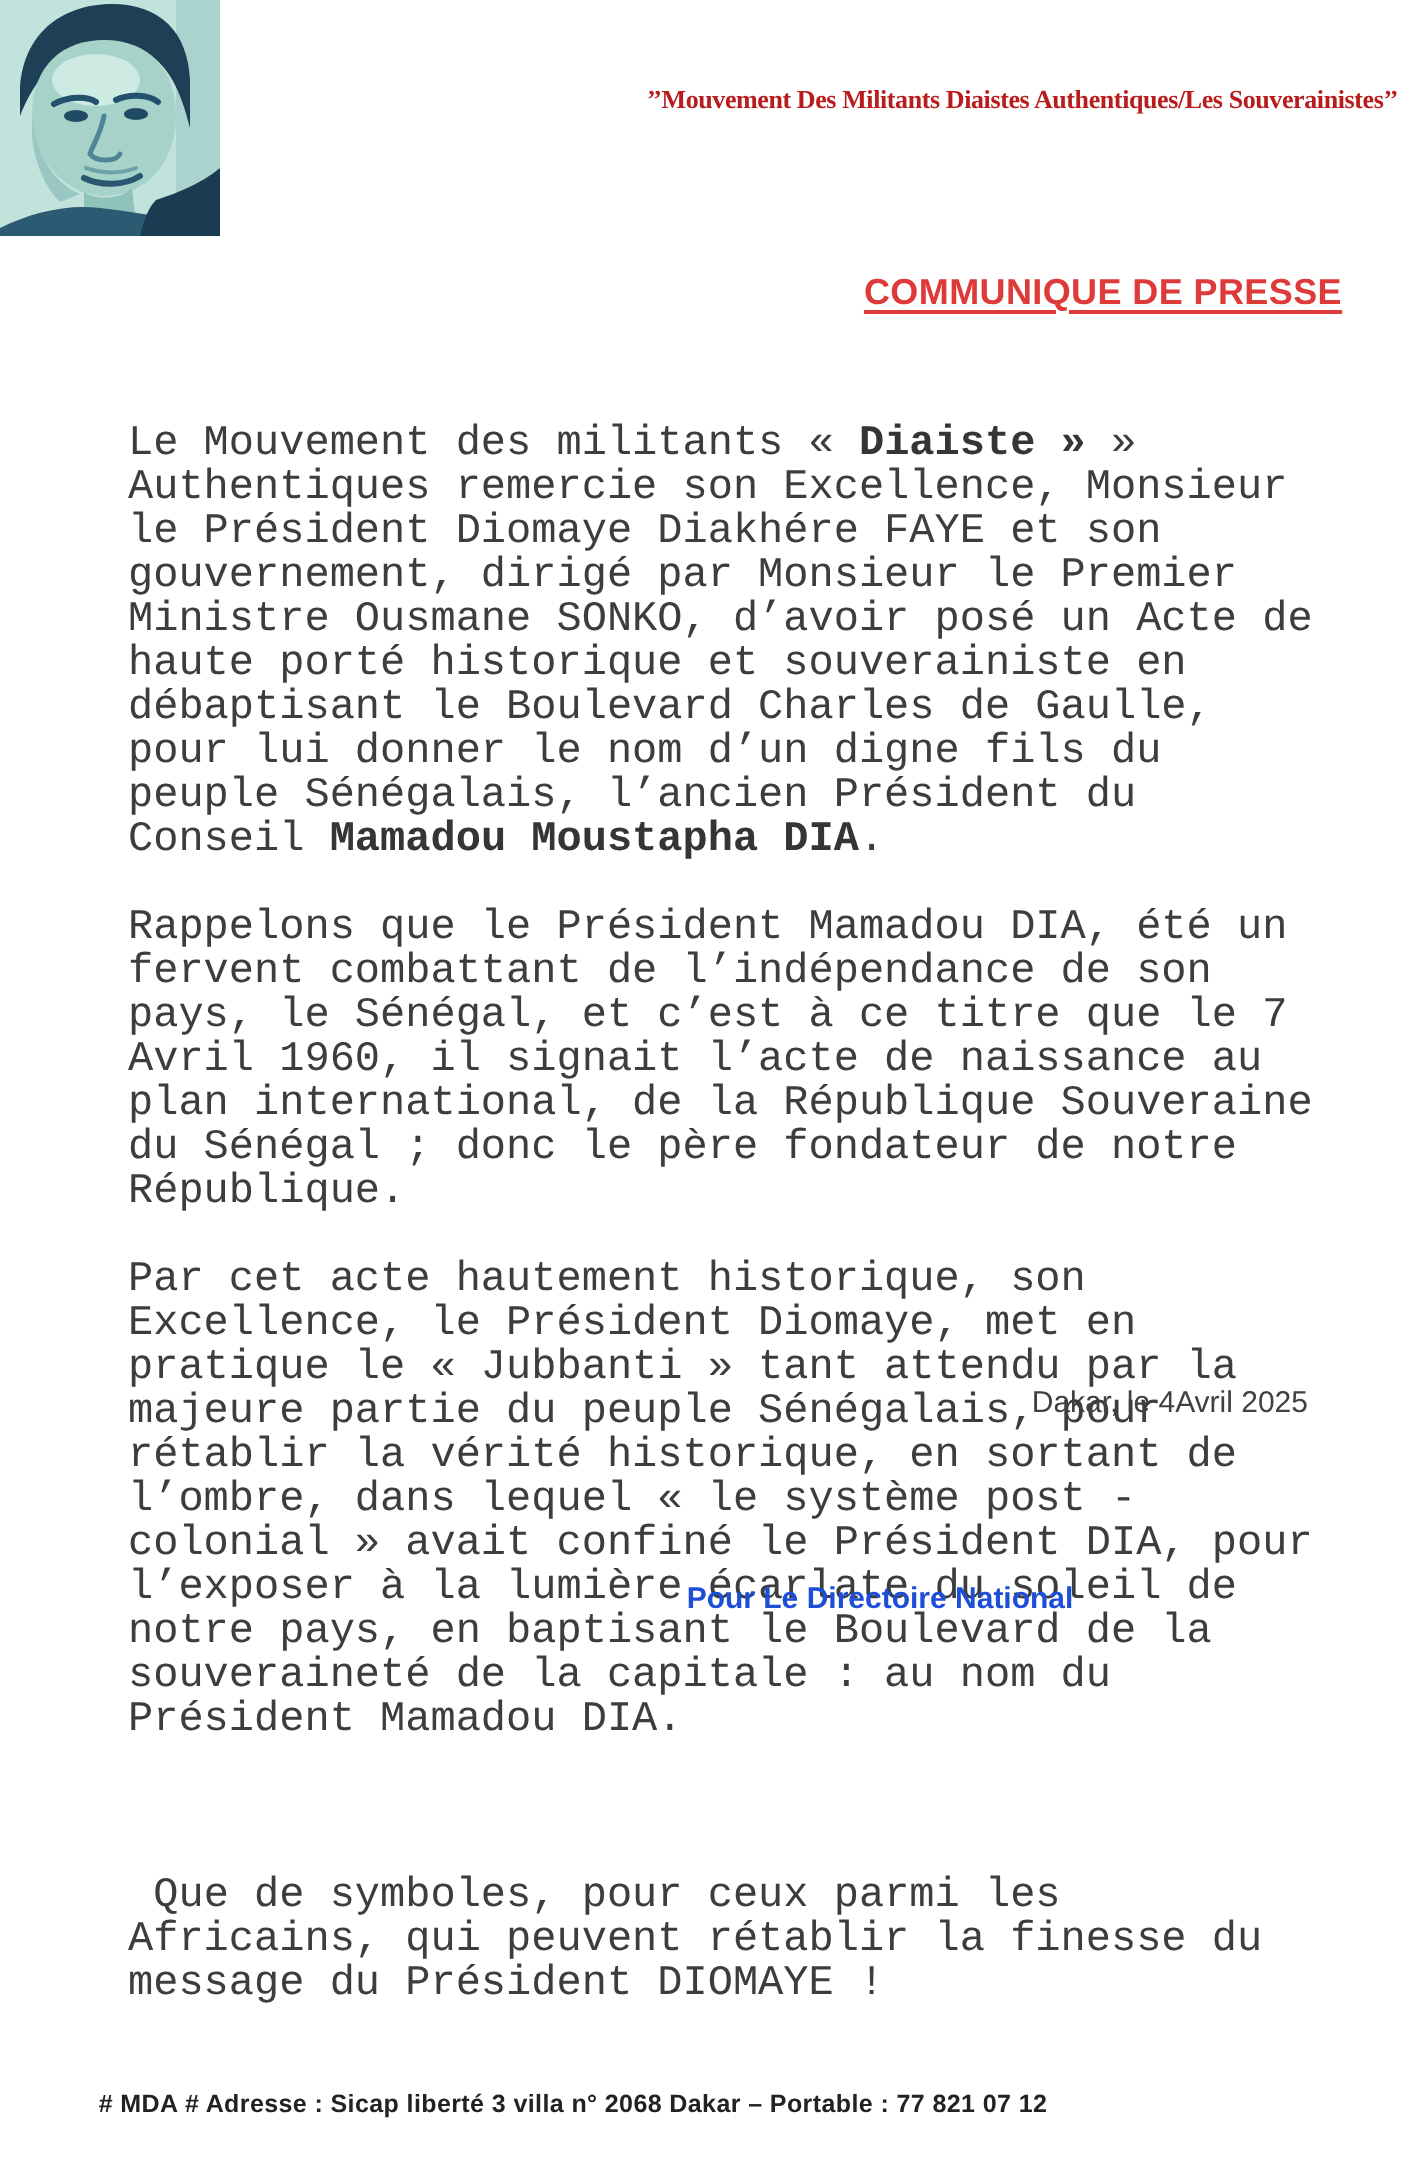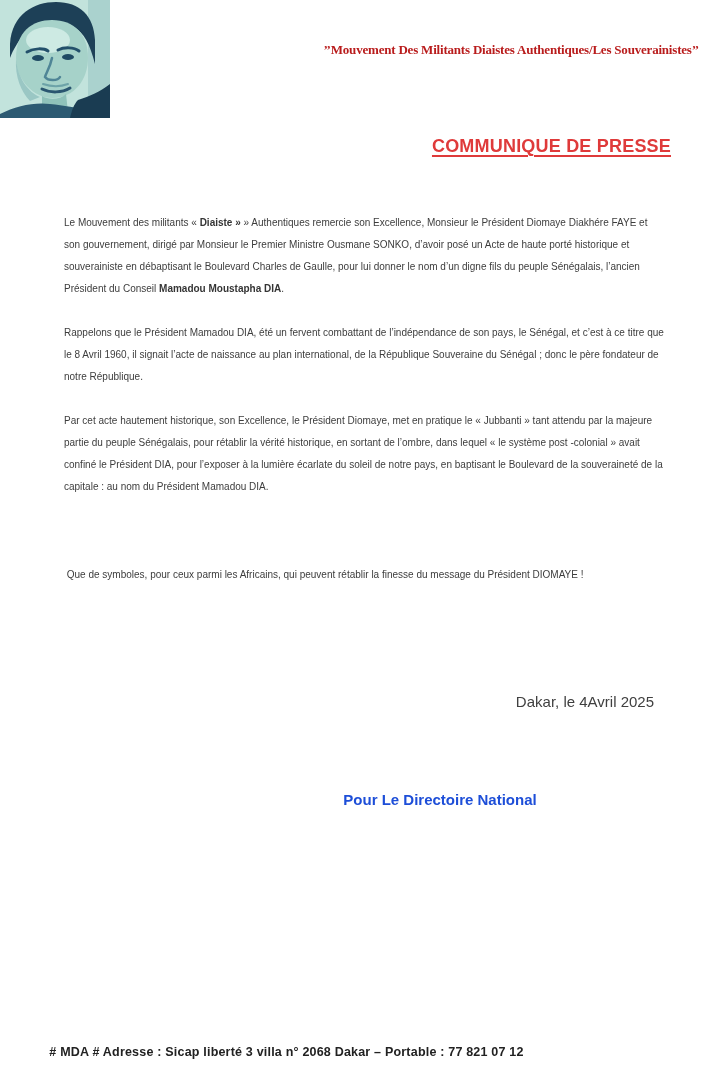--- a/index.html
+++ b/index.html
@@ -55,24 +55,25 @@
     letter-spacing: 0.2px;
     text-decoration: underline;
     text-underline-offset: 3px;
     text-decoration-thickness: 1.5px;
   }
   .body-text {
     position: absolute;
     top: 212px;
     left: 64px;
     width: 601px;
-    font-size: 10px;
+    font-size: 21px;
     line-height: 22px;
     color: #3d3d3d;
     text-align: left;
+    font-family: Liberation Mono, monospace;
   }
   .para { margin-bottom: 22px; white-space: pre-wrap; }
   .para b { color: #353535; }
   .para-line { white-space: pre-wrap; }
   .dateline {
     position: absolute;
     top: 693px;
     right: 47px;
     font-size: 15px;
     color: #404040;
@@ -137,21 +138,21 @@
   <div class="org-title">’’Mouvement Des Militants Diaistes Authentiques/Les Souverainistes’’</div>
 
   <div class="press-heading-wrap">
     <span class="press-heading">COMMUNIQUE DE PRESSE</span>
   </div>
 
   <div class="body-text">
 
     <div class="para"><span>Le Mouvement des militants « </span><b>Diaiste »</b><span> » Authentiques remercie son Excellence, Monsieur le Président Diomaye Diakhére FAYE et son gouvernement, dirigé par Monsieur le Premier Ministre Ousmane SONKO, d’avoir posé un Acte de haute porté historique et souverainiste en débaptisant le Boulevard Charles de Gaulle, pour lui donner le nom d’un digne fils du peuple Sénégalais, l’ancien Président du Conseil </span><b>Mamadou Moustapha DIA</b><span>.</span></div>
 
-    <div class="para">Rappelons que le Président Mamadou DIA, été un fervent combattant de l’indépendance de son pays, le Sénégal, et c’est à ce titre que le 8 Avril 1960, il signait l’acte de naissance au plan international, de la République Souveraine du Sénégal ; donc le père fondateur de notre République.</div>
+    <div class="para">Rappelons que le Président Mamadou DIA, été un fervent combattant de l’indépendance de son pays, le Sénégal, et c’est à ce titre que le 7 Avril 1960, il signait l’acte de naissance au plan international, de la République Souveraine du Sénégal ; donc le père fondateur de notre République.</div>
 
     <div class="para">Par cet acte hautement historique, son Excellence, le Président Diomaye, met en pratique le « Jubbanti » tant attendu par la majeure partie du peuple Sénégalais, pour rétablir la vérité historique, en sortant de l’ombre, dans lequel « le système post -colonial » avait confiné le Président DIA, pour l’exposer à la lumière écarlate du soleil de notre pays, en baptisant le Boulevard de la souveraineté de la capitale : au nom du Président Mamadou DIA.</div>
 
     <div class="para">
       <div class="para-line"> Que de symboles, pour ceux parmi les Africains, qui peuvent rétablir la finesse du message du Président DIOMAYE !</div>
     </div>
 
   </div>
 
   <div class="dateline">Dakar, le 4Avril 2025</div>

